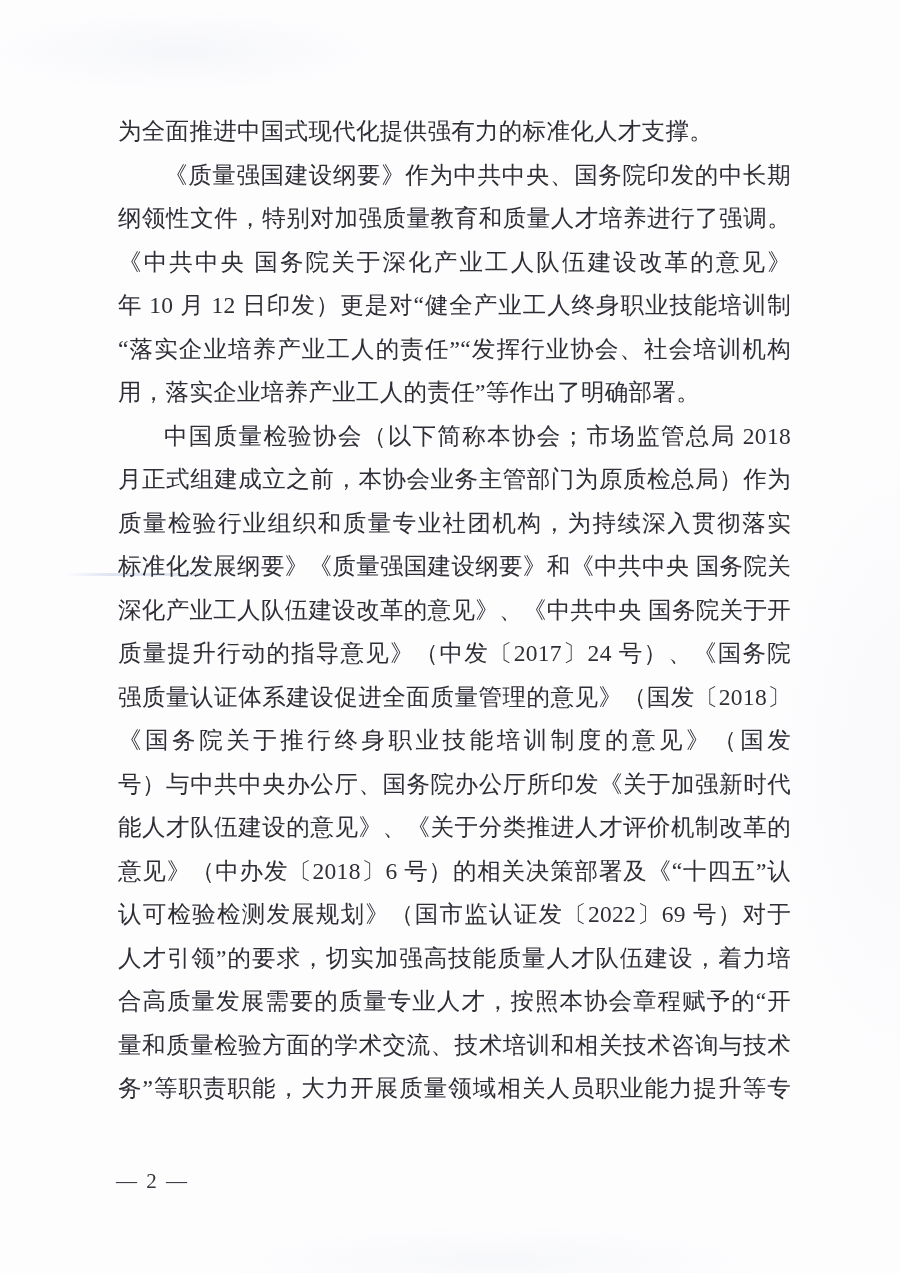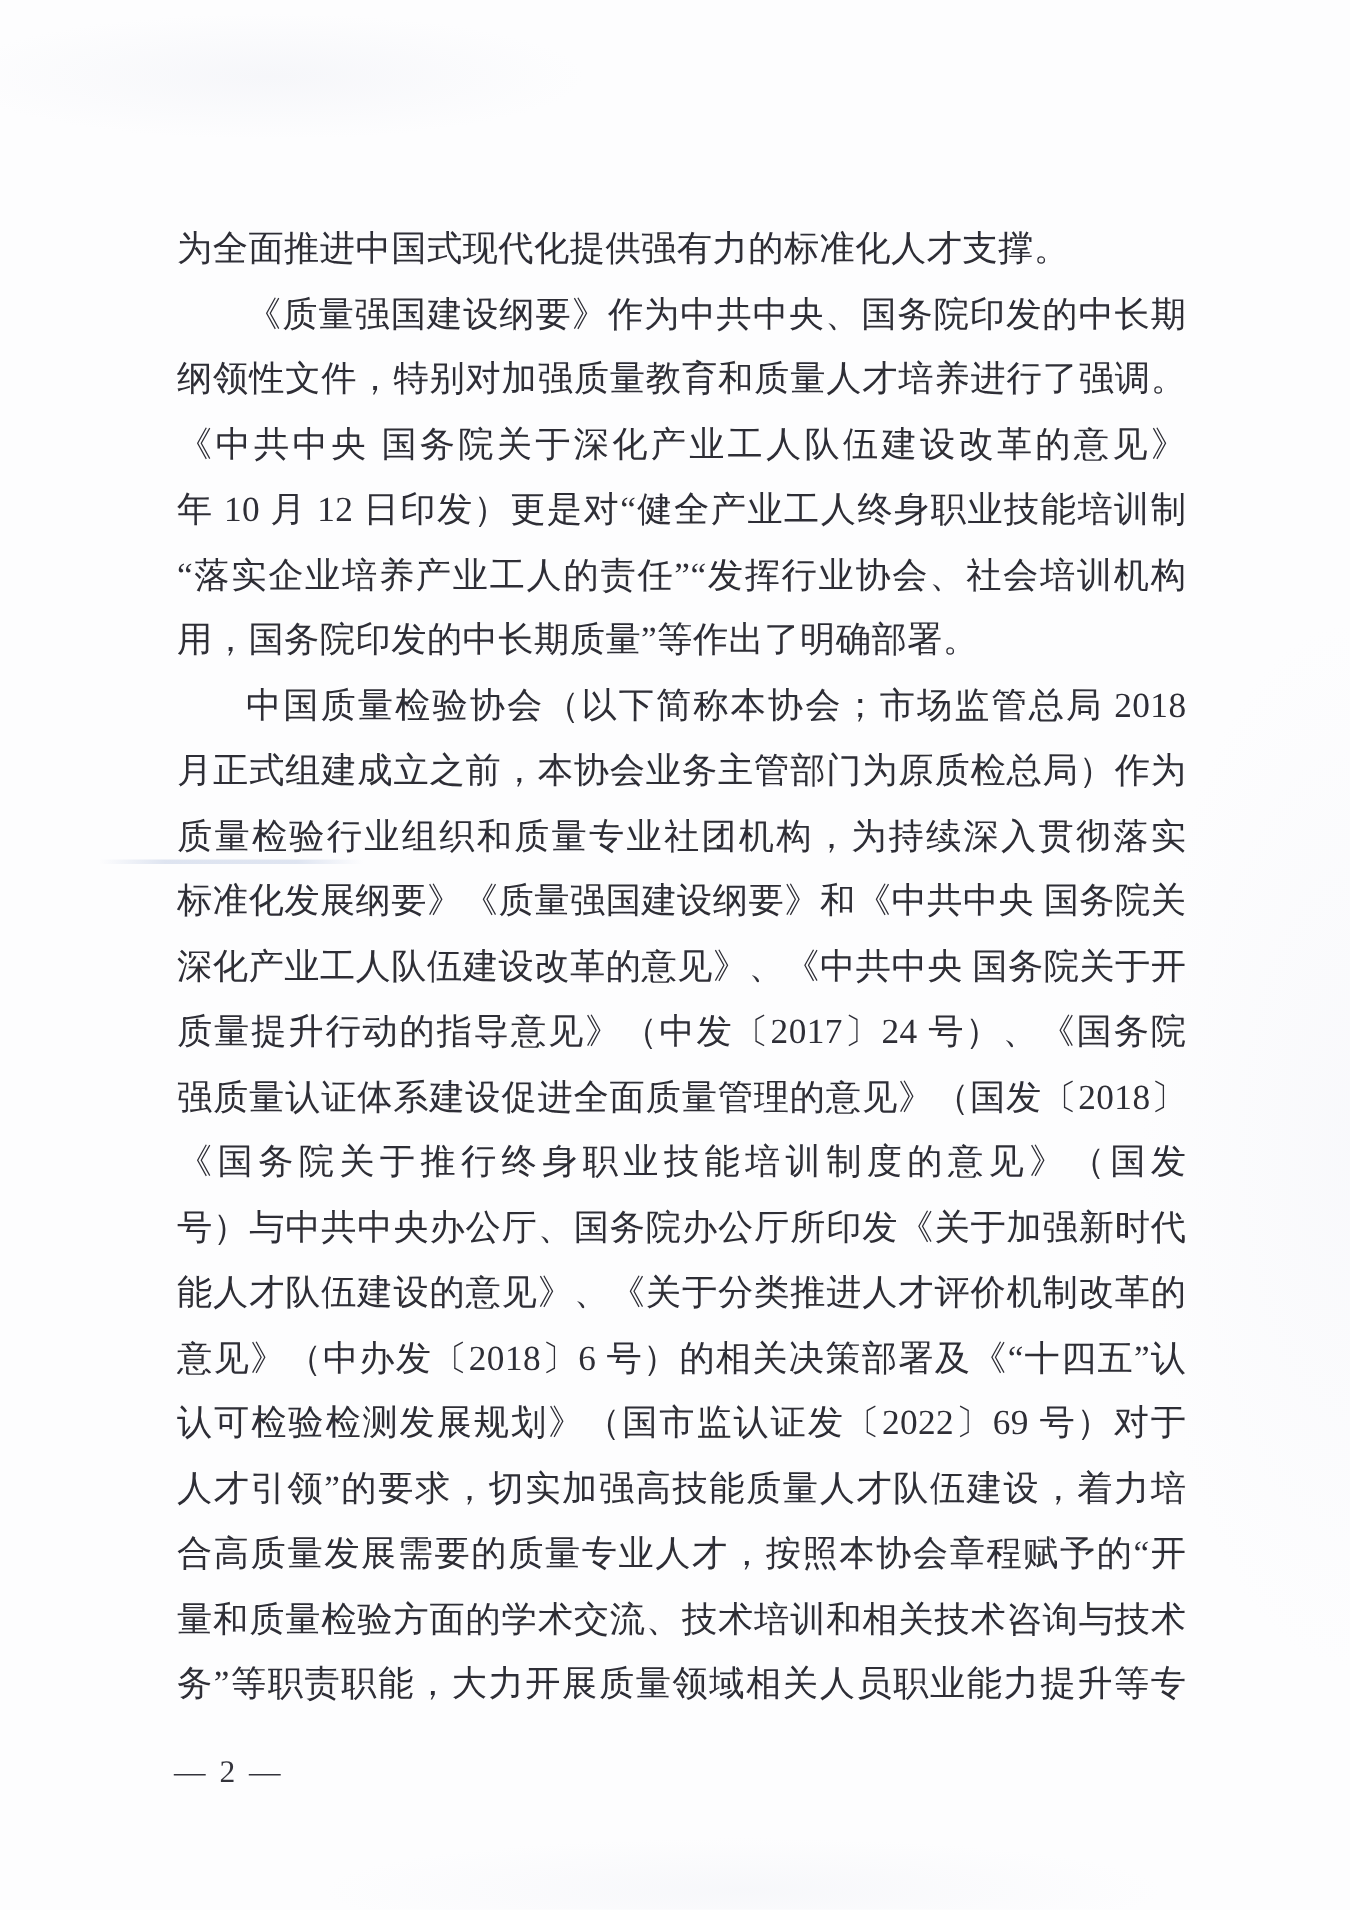--- a/index.html
+++ b/index.html
@@ -21,21 +21,21 @@
     inset: 0;
     background:
       radial-gradient(ellipse 300px 60px at 20% 4%, rgba(225,228,238,0.25), rgba(225,228,238,0) 70%),
       radial-gradient(ellipse 400px 50px at 55% 99%, rgba(225,228,238,0.22), rgba(225,228,238,0) 70%),
       radial-gradient(ellipse 200px 500px at 100% 60%, rgba(228,230,240,0.18), rgba(228,230,240,0) 70%);
     pointer-events: none;
   }
   .text-block {
     position: absolute;
     left: 118px;
-    top: 145px;
+    top: 110px;
     width: 673px;
   }
   .line {
     font-size: 23.5px;
     line-height: 43.5px;
     height: 43.5px;
     letter-spacing: 0.3px;
     white-space: nowrap;
     text-align: left;
   }
@@ -75,21 +75,21 @@
 <div class="paper-noise"></div>
 <div class="scan-streak"></div>
 
 <div class="text-block">
   <div class="line">为全面推进中国式现代化提供强有力的标准化人才支撑。</div>
   <div class="line j ind">《质量强国建设纲要》作为中共中央、国务院印发的中长期质量</div>
   <div class="line j">纲领性文件，特别对加强质量教育和质量人才培养进行了强调。近日，</div>
   <div class="line j">《中共中央 国务院关于深化产业工人队伍建设改革的意见》（2024</div>
   <div class="line j">年 10 月 12 日印发）更是对“健全产业工人终身职业技能培训制度”</div>
   <div class="line j">“落实企业培养产业工人的责任”“发挥行业协会、社会培训机构作</div>
-  <div class="line">用，国务院印发的中长期质量”等作出了明确部署。</div>
+  <div class="line">用，落实企业培养产业工人的责任”等作出了明确部署。</div>
   <div class="line j ind">中国质量检验协会（以下简称本协会；市场监管总局 2018 年 4</div>
   <div class="line j">月正式组建成立之前，本协会业务主管部门为原质检总局）作为我国</div>
   <div class="line j">质量检验行业组织和质量专业社团机构，为持续深入贯彻落实《国家</div>
   <div class="line j">标准化发展纲要》《质量强国建设纲要》和《中共中央 国务院关于</div>
   <div class="line j">深化产业工人队伍建设改革的意见》、《中共中央 国务院关于开展</div>
   <div class="line j">质量提升行动的指导意见》（中发〔2017〕24 号）、《国务院关于加</div>
   <div class="line j">强质量认证体系建设促进全面质量管理的意见》（国发〔2018〕3 号）、</div>
   <div class="line j">《国务院关于推行终身职业技能培训制度的意见》（国发〔2018〕11</div>
   <div class="line j">号）与中共中央办公厅、国务院办公厅所印发《关于加强新时代高技</div>
   <div class="line j">能人才队伍建设的意见》、《关于分类推进人才评价机制改革的指导</div>

